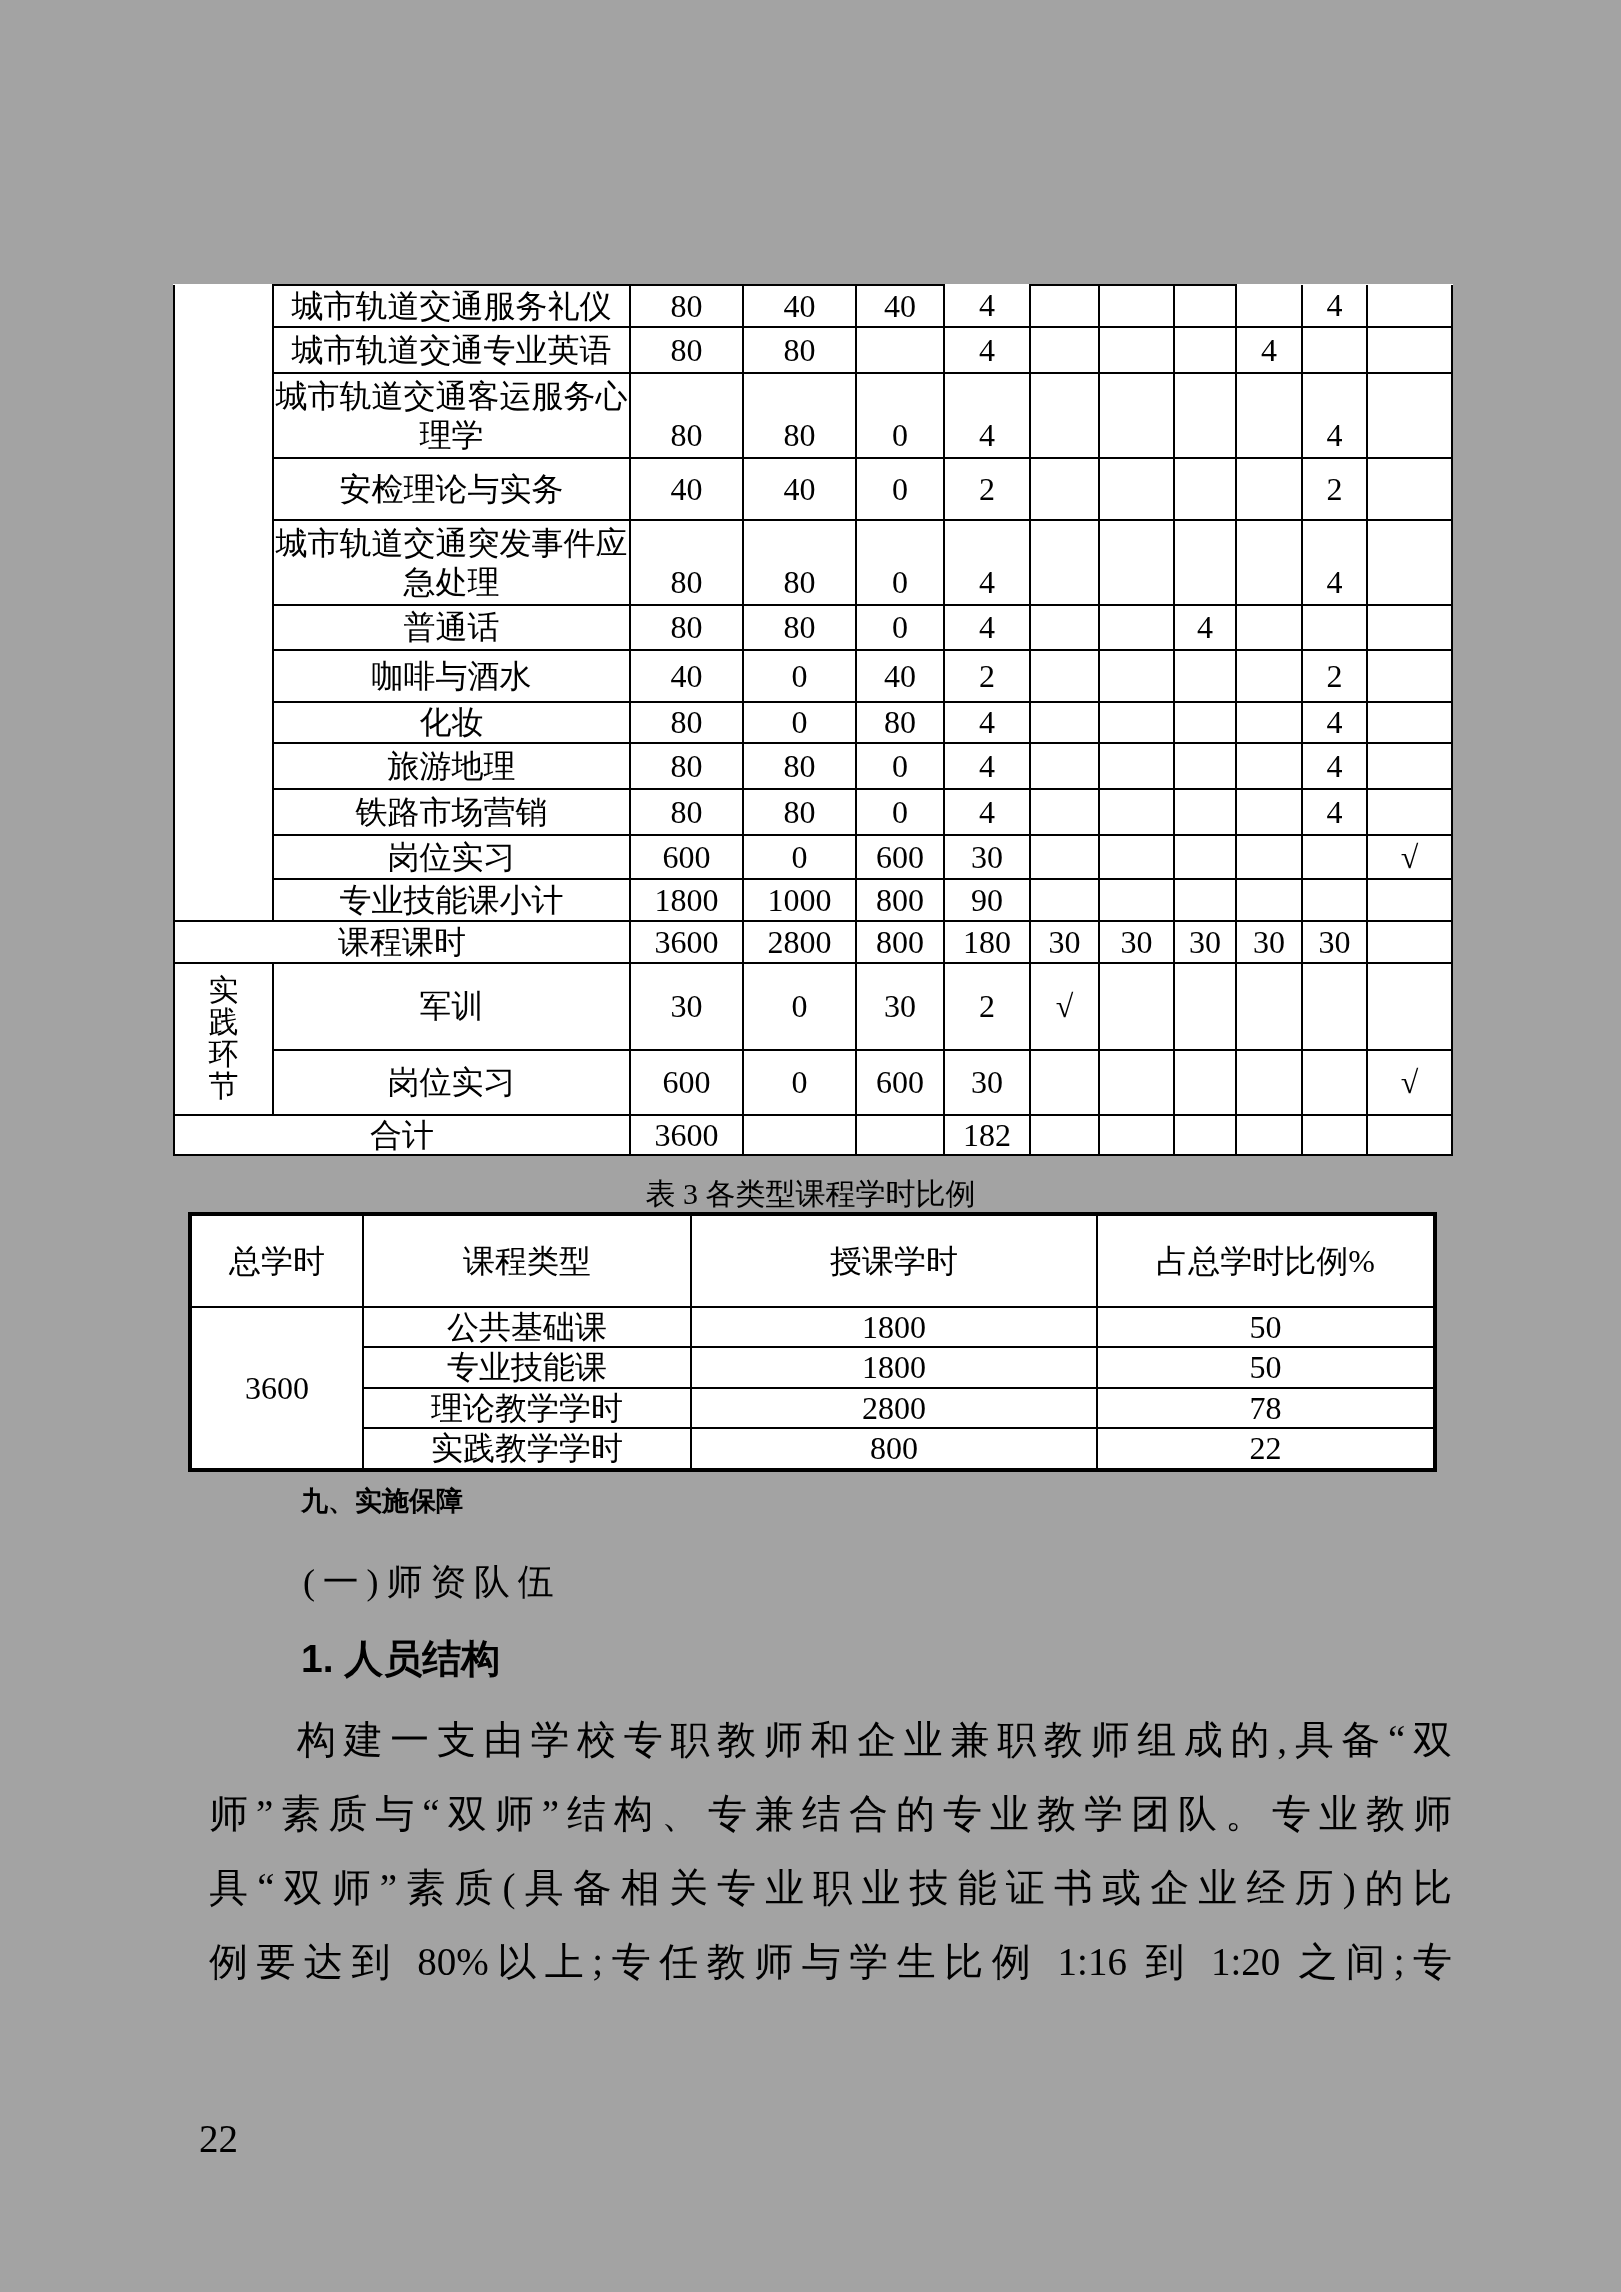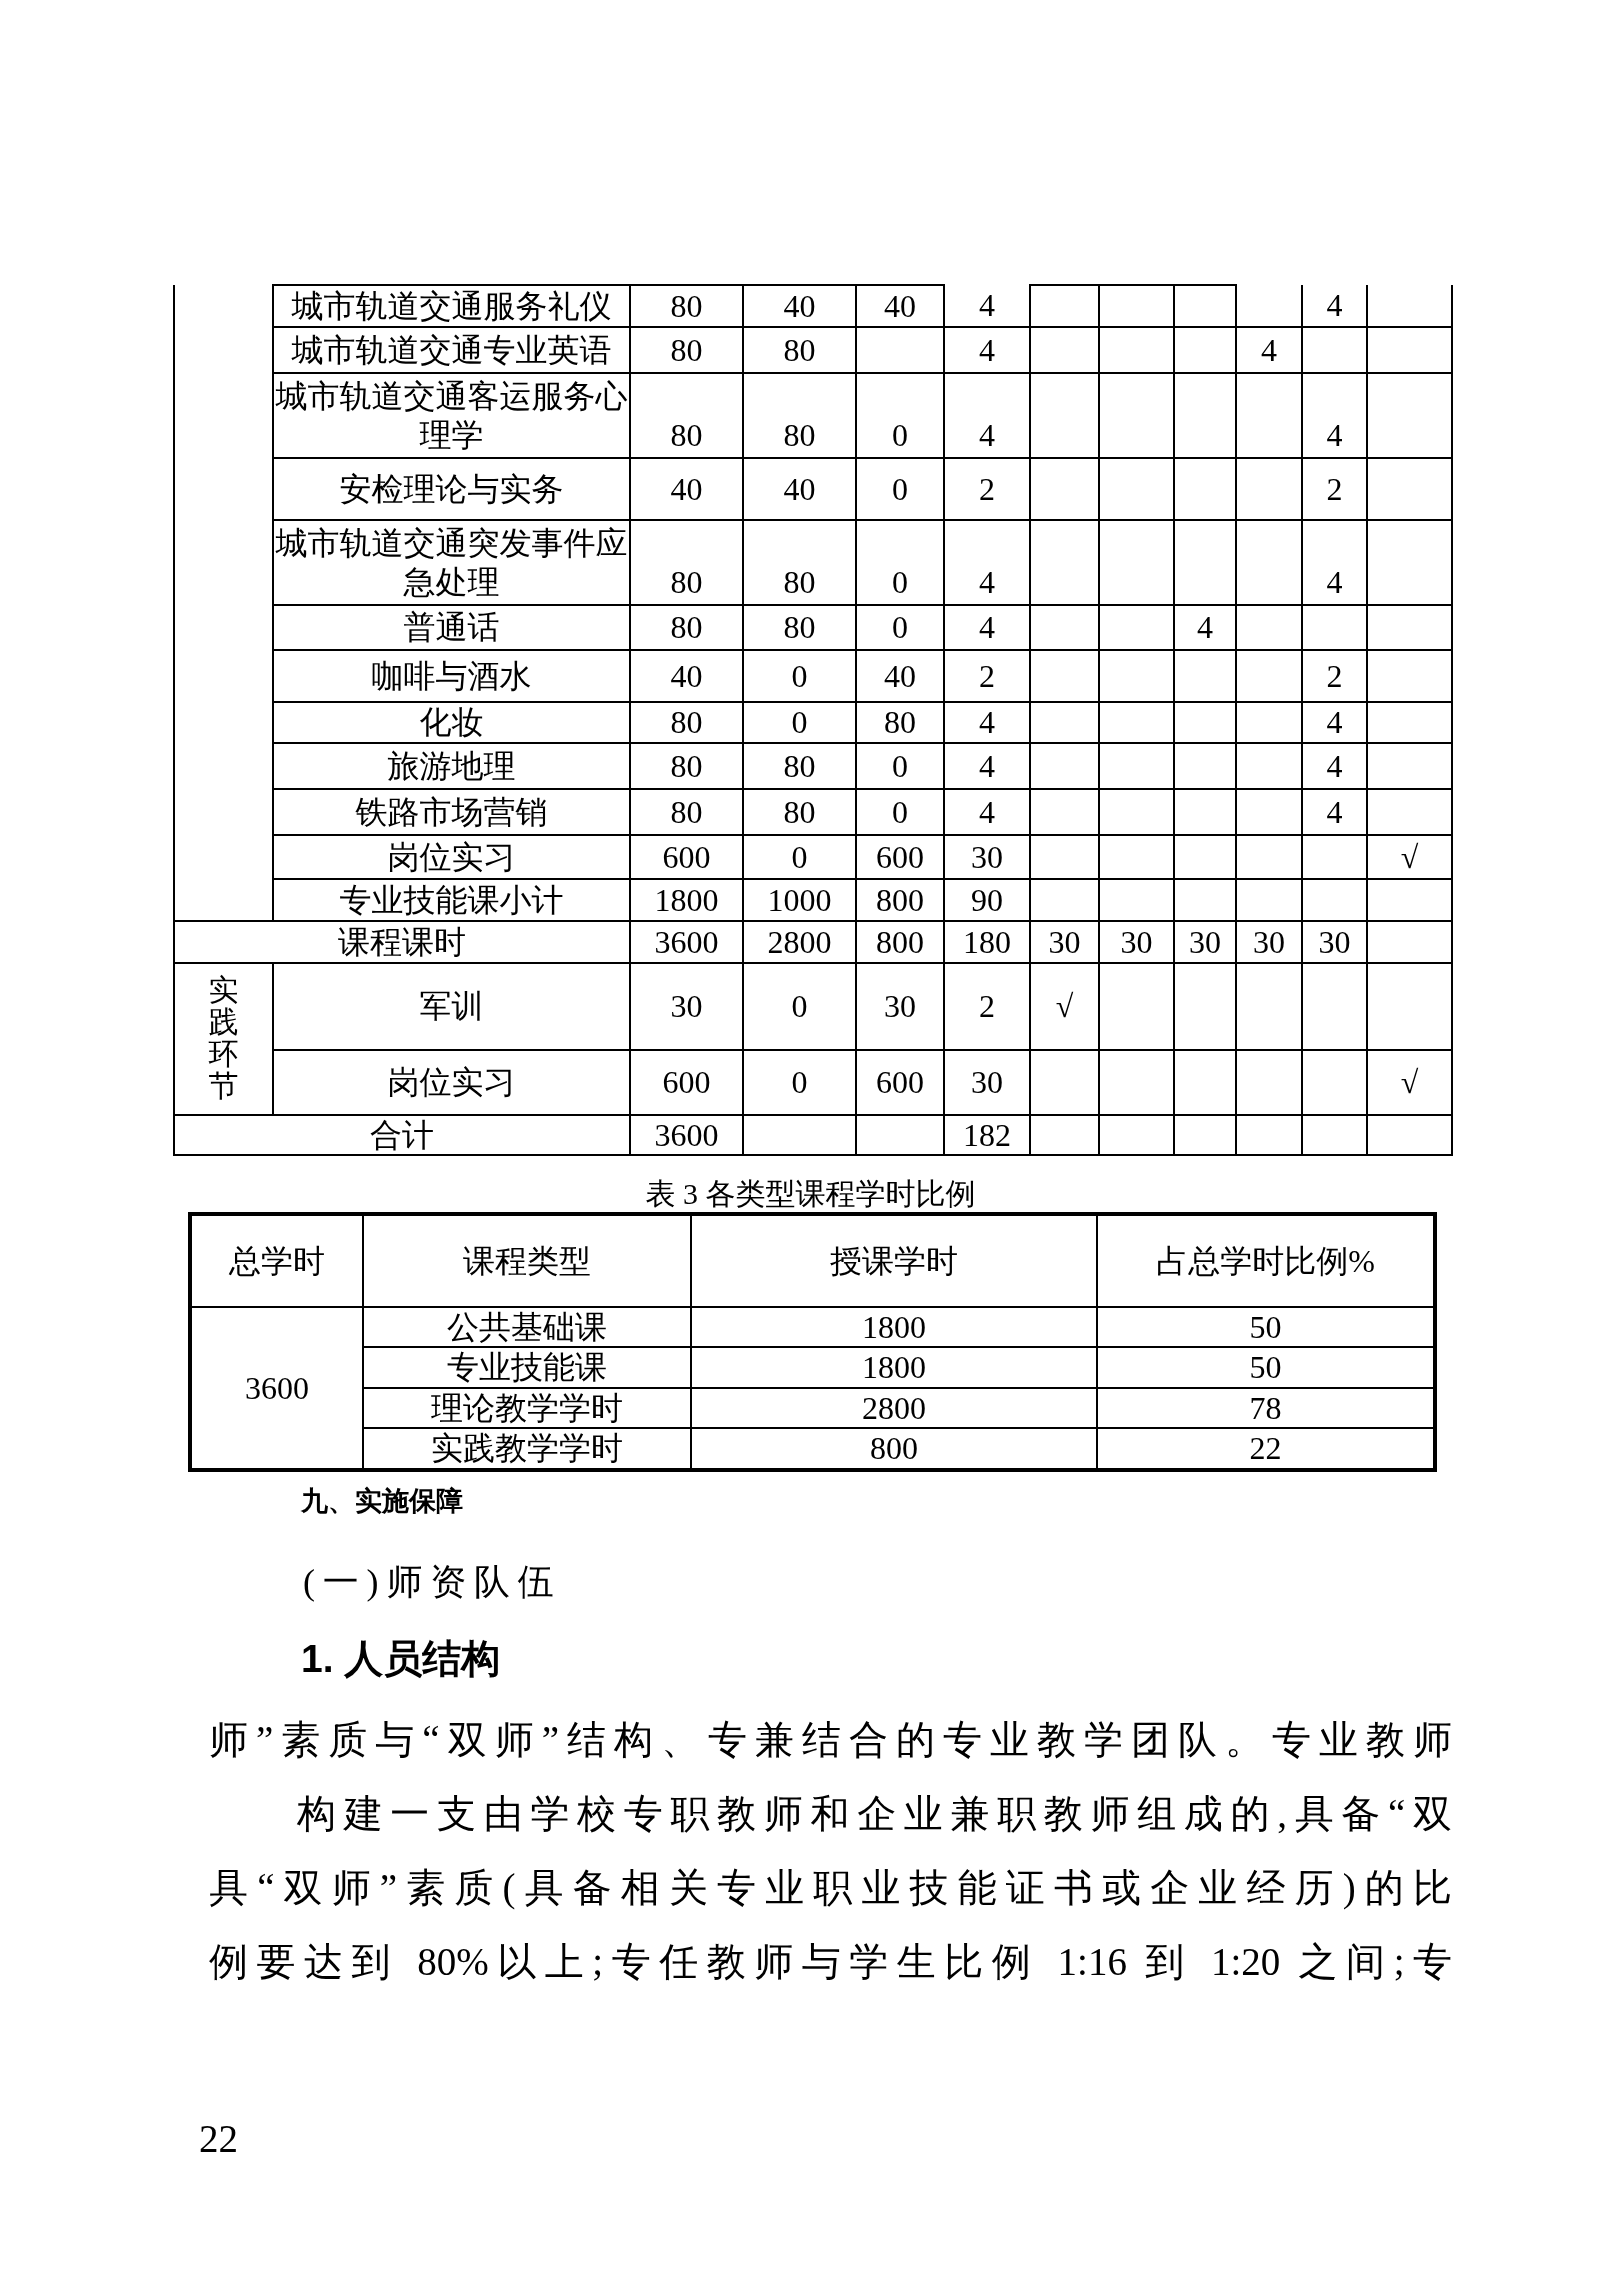--- a/index.html
+++ b/index.html
@@ -1,19 +1,19 @@
 <!DOCTYPE html>
 <html><head>
 <meta charset="utf-8">
 <style>
   html,body { margin:0; padding:0; background:#888; }
   .page {
     position:relative;
     width:1621px; height:2293px;
-    background:#ffffff;
+    background:#a3a3a3;
     font-family:"Liberation Serif", serif;
     color:#000;
     overflow:hidden;
   }
   table { border-collapse:collapse; table-layout:fixed; position:absolute; background:#fff; }
   td {
     border:2px solid #000;
     text-align:center;
     vertical-align:middle;
     font-size:32px;
@@ -339,21 +339,21 @@
           <td>22</td>
         </tr>
       </tbody>
   </table>
 
   <div class="h1">九、实施保障</div>
   <div class="h2">(一)师资队伍</div>
   <div class="h3">1. 人员结构</div>
 
   <div class="para">
+    <div class="para-line indent">构建一支由学校专职教师和企业兼职教师组成的,具备“双</div>
     <div class="para-line">师”素质与“双师”结构、专兼结合的专业教学团队。专业教师</div>
-    <div class="para-line indent">构建一支由学校专职教师和企业兼职教师组成的,具备“双</div>
     <div class="para-line">具“双师”素质(具备相关专业职业技能证书或企业经历)的比</div>
     <div class="para-line">例要达到 80%以上;专任教师与学生比例 1:16 到 1:20 之间;专</div>
   </div>
 
   <div class="page-number">22</div>
 </div>
 
 
 </body></html>

